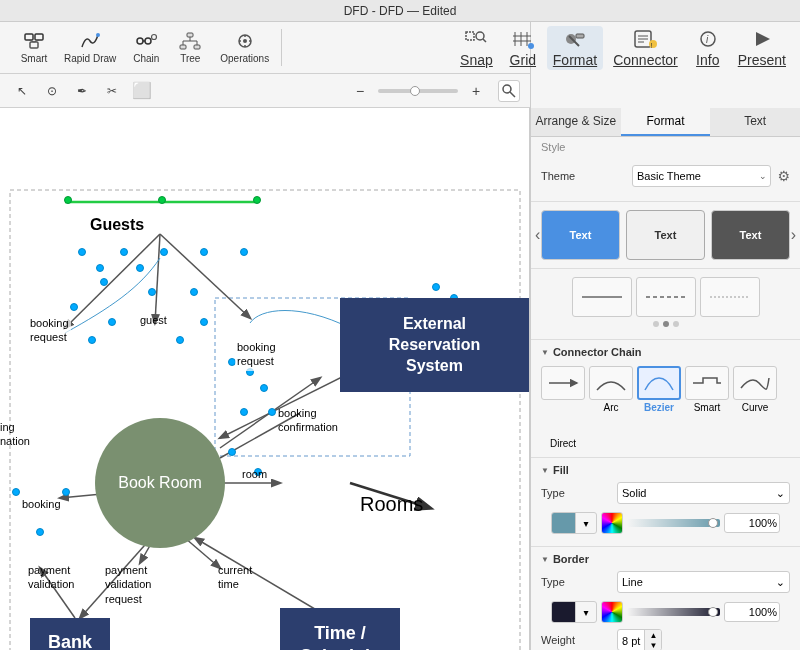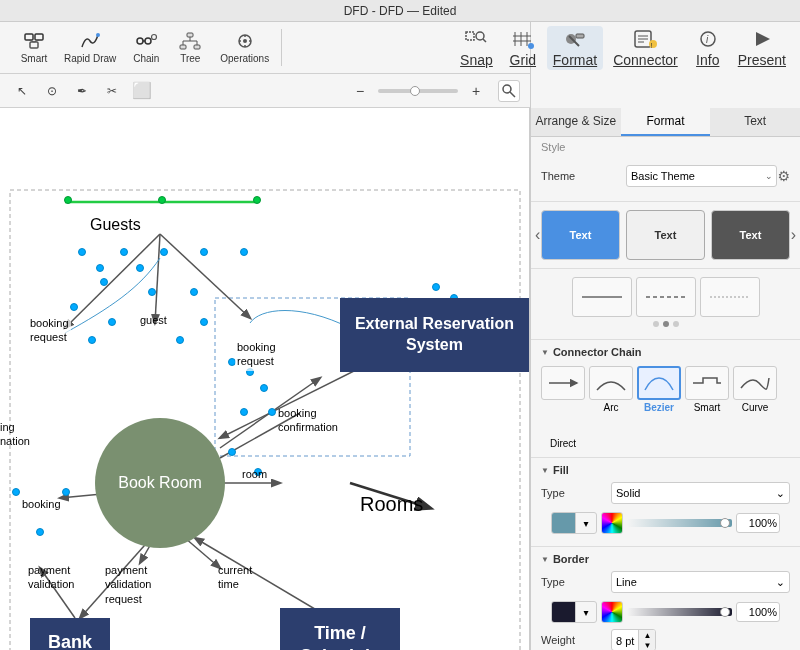--- a/index.html
+++ b/index.html
@@ -32,21 +32,21 @@
     
     .canvas { flex: 1; background: #fff; position: relative; overflow: hidden; border-right: 1px solid #ccc; }
 
     
     .right-panel { width: 270px; background: #f5f5f5; display: flex; flex-direction: column; overflow-y: auto; border-left: 1px solid #ccc; }
     .panel-tabs { display: flex; border-bottom: 1px solid #ccc; background: #e8e8e8; }
     .panel-tab { flex: 1; text-align: center; padding: 6px 4px; font-size: 12px; cursor: pointer; border-bottom: 2px solid transparent; color: #333; }
     .panel-tab.active { background: #f5f5f5; border-bottom: 2px solid #4a90e2; color: #000; font-weight: 500; }
 
     .panel-section { padding: 8px 10px; border-bottom: 1px solid #ddd; }
-    .panel-row { display: flex; align-items: center; margin-bottom: 6px; }
+    .panel-row { display: flex; align-items: center; margin-bottom: 6px; gap: 6px; }
     .panel-label { font-size: 11px; color: #333; min-width: 70px; }
     .panel-select { flex: 1; height: 22px; border: 1px solid #ccc; border-radius: 3px; background: #fff; font-size: 11px; padding: 0 4px; display: flex; align-items: center; justify-content: space-between; cursor: pointer; }
     .panel-select .arrow { font-size: 9px; color: #666; }
     .gear-icon { color: #666; font-size: 14px; cursor: pointer; }
 
     
     .theme-previews { display: flex; gap: 6px; padding: 8px 10px; border-bottom: 1px solid #ddd; position: relative; }
     .theme-preview { flex: 1; height: 50px; border-radius: 4px; display: flex; align-items: center; justify-content: center; font-size: 11px; font-weight: 600; cursor: pointer; border: 1px solid #ccc; }
     .theme-preview.blue { background: #4a90e2; color: #fff; }
     .theme-preview.light { background: #f0f0f0; color: #333; border: 1px solid #aaa; }
@@ -60,32 +60,32 @@
     
     .line-previews { display: flex; gap: 4px; padding: 4px 0; justify-content: center; }
     .line-preview { width: 60px; height: 40px; border: 1px solid #ccc; border-radius: 3px; display: flex; align-items: center; justify-content: center; background: #f9f9f9; cursor: pointer; }
 
     
     .section-header { display: flex; align-items: center; gap: 4px; padding: 6px 10px 4px; font-size: 11px; font-weight: 600; color: #333; cursor: pointer; }
     .section-header .triangle { font-size: 8px; color: #666; }
 
     
     .color-row { display: flex; align-items: center; gap: 4px; padding: 2px 10px; margin-bottom: 4px; }
-    .percent-input { width: 44px; height: 20px; border: 1px solid #ccc; border-radius: 3px; font-size: 11px; text-align: right; padding: 0 2px; background: #fff; display: flex; align-items: center; justify-content: flex-end; }
+    .percent-input { width: 56px; height: 20px; border: 1px solid #ccc; border-radius: 3px; font-size: 11px; text-align: right; padding: 0 2px; background: #fff; display: flex; align-items: center; justify-content: flex-end; }
 
     .select-full { width: 100%; height: 22px; border: 1px solid #ccc; border-radius: 3px; background: #fff; font-size: 11px; padding: 0 4px; display: flex; align-items: center; justify-content: space-between; cursor: pointer; }
 
     .input-with-stepper { display: flex; border: 1px solid #ccc; border-radius: 3px; background: #fff; height: 22px; overflow: hidden; }
     .stepper-btns { display: flex; flex-direction: column; border-left: 1px solid #ccc; }
     .stepper-btn { flex: 1; width: 16px; display: flex; align-items: center; justify-content: center; font-size: 8px; cursor: pointer; background: #f0f0f0; border: none; }
 
     
-    .node-guests { position: absolute; top: 108px; left: 90px; font-size: 16px; font-weight: 400; color: #000; }
+    .node-guests { position: absolute; top: 108px; left: 90px; font-size: 16px; font-weight: 700; color: #000; }
     .node-book-room { position: absolute; top: 310px; left: 95px; width: 130px; height: 130px; border-radius: 50%; background: #7a9070; display: flex; align-items: center; justify-content: center; font-size: 16px; color: #fff; font-weight: 500; text-align: center; }
-    .node-ext-reservation { position: absolute; top: 190px; left: 340px; background: #2c3e6e; color: #fff; padding: 16px 6px; font-size: 16px; font-weight: 600; text-align: center; line-height: 1.3; }
+    .node-ext-reservation { position: absolute; top: 190px; left: 340px; background: #2c3e6e; color: #fff; padding: 16px 27px; font-size: 16px; font-weight: 600; text-align: center; line-height: 1.3; }
     .node-bank { position: absolute; top: 510px; left: 30px; background: #2c3e6e; color: #fff; padding: 14px 18px; font-size: 18px; font-weight: 600; }
     .node-time { position: absolute; top: 500px; left: 280px; background: #2c3e6e; color: #fff; padding: 14px 20px; font-size: 18px; font-weight: 600; text-align: center; line-height: 1.3; }
     .node-rooms { position: absolute; top: 385px; left: 360px; font-size: 20px; color: #000; }
 
     .label-booking-req-1 { position: absolute; top: 206px; left: 28px; font-size: 11px; color: #000; line-height: 1.3; background: rgba(255,255,255,0.7); padding: 2px; }
     .label-guest { position: absolute; top: 206px; left: 140px; font-size: 11px; color: #000; }
     .label-booking-req-2 { position: absolute; top: 230px; left: 235px; font-size: 11px; color: #000; line-height: 1.3; background: rgba(255,255,255,0.7); padding: 2px; }
     .label-booking-conf { position: absolute; top: 298px; left: 278px; font-size: 11px; color: #000; line-height: 1.3; }
     .label-room { position: absolute; top: 360px; left: 242px; font-size: 11px; color: #000; }
     .label-booking { position: absolute; top: 390px; left: 22px; font-size: 11px; color: #000; }

